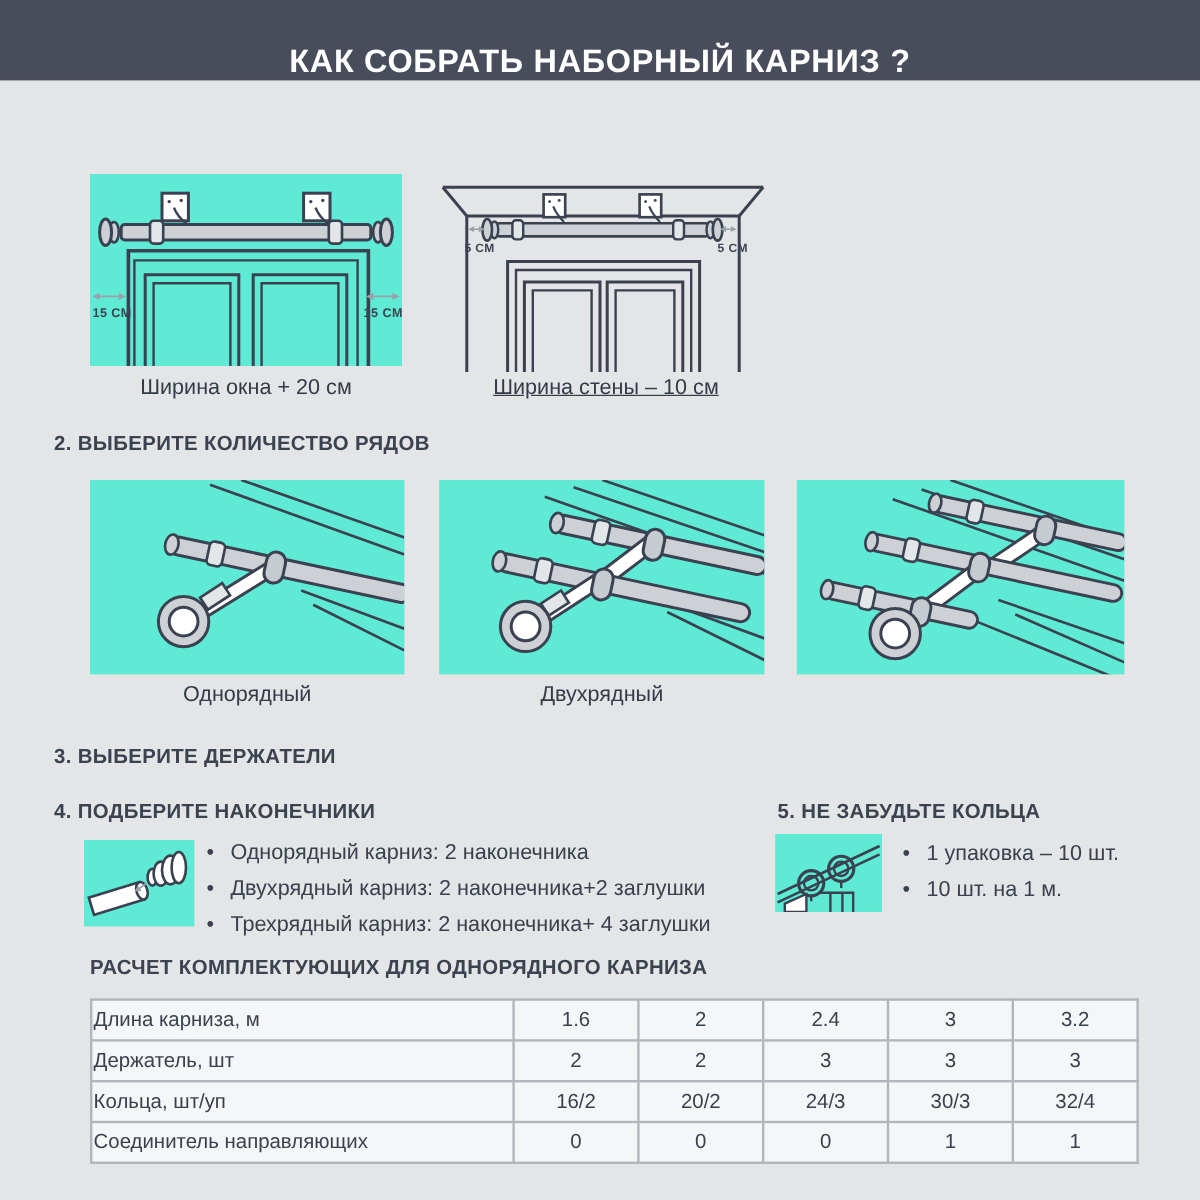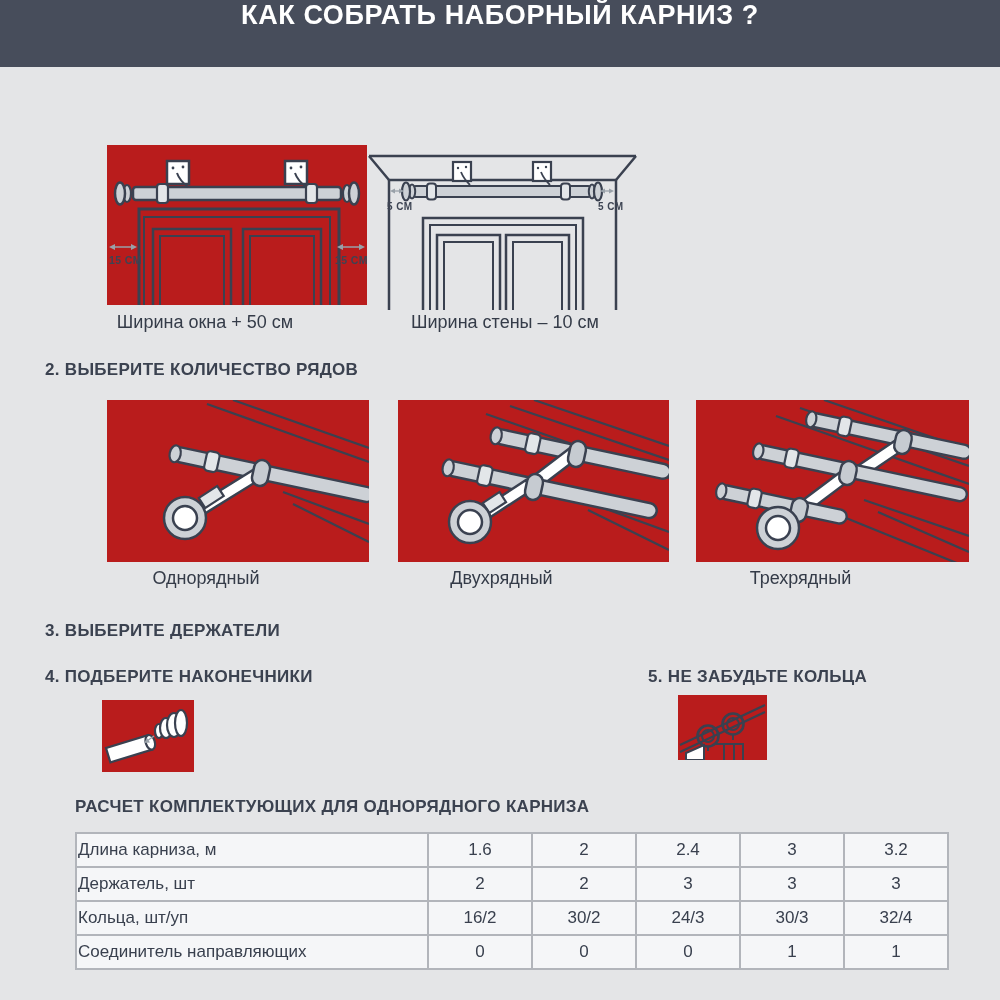--- a/index.html
+++ b/index.html
@@ -1,25 +1,25 @@
 <!DOCTYPE html>
 <html><head>
 <meta charset="utf-8">
 <style>
   html,body { margin:0; padding:0; }
   body { font-family:"Liberation Sans", sans-serif; background:#e4e5e7; }
   .page { position:relative; width:1000px; height:1000px; background:#e4e5e7; overflow:hidden; }
 
   .header { position:absolute; top:0; left:0; width:1000px; height:67px; background:#474d5b;
-            display:flex; align-items:flex-start; justify-content:center; }
+            display:flex; align-items:flex-end; justify-content:center; }
   .header h1 { margin:0; color:#ffffff; font-size:27px; font-weight:bold; letter-spacing:0.6px; }
 
   .step-heading { position:absolute; font-size:17px; font-weight:bold; color:#3b4250; letter-spacing:0.3px; }
 
-  .panel { position:absolute; background:#b91c1c; overflow:hidden;margin-left:32px; }
+  .panel { position:absolute; background:#5eead4; overflow:hidden; }
   .figure-svg { position:absolute; overflow:hidden; }
   .caption { position:absolute; text-align:center; font-size:18px; color:#343b48; }
 
   .measure-label { font:bold 10.5px "Liberation Sans", sans-serif; fill:#3d4453; letter-spacing:0.4px; }
   .measure-label-sm { font:bold 10px "Liberation Sans", sans-serif; fill:#3d4453; letter-spacing:0.4px; }
 
   .bullets { position:absolute; margin:0; padding:0; list-style:none; }
   .bullets li { position:relative; padding-left:24px; margin-bottom:6px; font-size:18px; line-height:24px; color:#39404e; }
   .bullets li::before { content:"•"; position:absolute; left:4px; top:0; color:#39404e; }
 
@@ -84,21 +84,21 @@
       </g>
       <text class="measure-label" x="2" y="119">15 СМ</text>
       <g stroke="#99a1a9" stroke-width="1.5">
         <line x1="234" y1="102" x2="254" y2="102"></line>
         <path d="M230,102 L236,99 L236,105 Z" fill="#99a1a9" stroke="none"></path>
         <path d="M258,102 L252,99 L252,105 Z" fill="#99a1a9" stroke="none"></path>
       </g>
       <text class="measure-label" x="228" y="119">15 СМ</text>
     </svg>
   </div>
-  <div class="caption" style="left:75px; top:312px; width:260px;">Ширина окна + 50 см</div>
+  <div class="caption" style="left:75px; top:312px; width:260px;">Ширина окна + 20 см</div>
 
   <div class="figure-svg" style="left:365px; top:140px; width:275px; height:170px;">
     <svg width="275" height="170" viewBox="0 0 275 170">
 
       <path class="ink" stroke-width="2.5" d="M4,16 H271"></path>
       <path class="ink" stroke-width="2.5" d="M4,16 L24,40 M271,16 L251,40"></path>
       <path class="ink" stroke-width="2.5" d="M24,170 V40 H251 V170"></path>
 
       <path class="ink" stroke-width="2.5" d="M58,170 V78 H218 V170"></path>
       <path class="ink" stroke-width="2" d="M65,170 V85 H211 V170"></path>
@@ -135,21 +135,21 @@
       </g>
       <text class="measure-label-sm" x="22" y="70">5 СМ</text>
       <g stroke="#99a1a9" stroke-width="1.3">
         <line x1="238" y1="51" x2="246" y2="51"></line>
         <path d="M235,51 L240,48.6 L240,53.4 Z" fill="#99a1a9" stroke="none"></path>
         <path d="M249,51 L244,48.6 L244,53.4 Z" fill="#99a1a9" stroke="none"></path>
       </g>
       <text class="measure-label-sm" x="233" y="70">5 СМ</text>
     </svg>
   </div>
-  <div class="caption" style="left:370px; top:312px; width:270px;">Ширина стены – 10 см</div>
+  <div class="caption" style="left:370px; top:312px; width:270px;text-decoration:underline;">Ширина стены – 10 см</div>
 
   <div class="step-heading" style="left:45px; top:360px;text-align:center;">2. ВЫБЕРИТЕ КОЛИЧЕСТВО РЯДОВ</div>
 
   <div class="panel" style="left:75px; top:400px; width:262px; height:162px;">
     <svg width="262" height="162" viewBox="0 0 262 162">
       <path class="ink" stroke-width="2.2" d="M100,4 L262,62 M126,0 L262,48"></path>
       <path class="ink" stroke-width="2.2" d="M176,92 L262,124 M186,104 L262,142"></path>
       <g transform="translate(58,44) rotate(12)">
         <rect x="10" y="0" width="205" height="15" rx="7.5" fill="#cdd1d6" stroke="#3a4150" stroke-width="2.5"></rect>
         <ellipse cx="12" cy="7.5" rx="5.5" ry="8.5" fill="#cdd1d6" stroke="#3a4150" stroke-width="2.2"></ellipse>
@@ -226,21 +226,20 @@
         <ellipse cx="12" cy="7" rx="5" ry="8" fill="#cdd1d6" stroke="#3a4150" stroke-width="2.2"></ellipse>
         <rect x="40" y="-2.5" width="12" height="19" rx="4" fill="#e3e6e9" stroke="#3a4150" stroke-width="2.2"></rect>
       </g>
       <g transform="translate(103,110) rotate(12)">
         <rect x="-8" y="-12" width="16" height="24" rx="8" fill="#c6cbd1" stroke="#3a4150" stroke-width="2.4"></rect>
       </g>
       <circle cx="82" cy="128" r="21" fill="#cdd1d6" stroke="#3a4150" stroke-width="2.5"></circle>
       <circle cx="82" cy="128" r="12" fill="#ffffff" stroke="#3a4150" stroke-width="2.5"></circle>
     </svg>
   </div>
-  <div class="caption" style="left:664px; top:568px; width:273px;">Трехрядный</div>
 
   <div class="step-heading" style="left:45px; top:621px;">3. ВЫБЕРИТЕ ДЕРЖАТЕЛИ</div>
 
   <div class="step-heading" style="left:45px; top:667px;">4. ПОДБЕРИТЕ НАКОНЕЧНИКИ</div>
 
   <div class="panel" style="left:70px; top:700px; width:92px; height:72px;">
     <svg width="92" height="72" viewBox="0 0 92 72">
       <g transform="translate(4,48) rotate(-17)">
         <rect x="0" y="0" width="44" height="15" fill="#ffffff" stroke="#3a4150" stroke-width="2.2"></rect>
         <ellipse cx="44" cy="7.5" rx="4.5" ry="7.5" fill="#ffffff" stroke="#3a4150" stroke-width="2.2"></ellipse>
@@ -251,36 +250,45 @@
         <ellipse cx="72" cy="25" rx="7" ry="12" fill="#ffffff" stroke="#3a4150" stroke-width="2.2"></ellipse>
         <ellipse cx="79" cy="23" rx="6" ry="13" fill="#ffffff" stroke="#3a4150" stroke-width="2.2"></ellipse>
       </g>
       <g stroke="#99a1a9" stroke-width="1.5">
         <line x1="52" y1="36" x2="45" y2="41"></line>
         <path d="M42,43 L48,42.5 L45,38 Z" fill="#99a1a9" stroke="none"></path>
       </g>
     </svg>
   </div>
 
+  <ul class="bullets" style="left:168px; top:698px; width:470px;">
+    <li>Однорядный карниз: 2 наконечника</li>
+    <li>Двухрядный карниз: 2 наконечника+2 заглушки</li>
+    <li>Трехрядный карниз: 2 наконечника+ 4 заглушки</li>
+  </ul>
 
   <div class="step-heading" style="left:648px; top:667px;">5. НЕ ЗАБУДЬТЕ КОЛЬЦА</div>
 
   <div class="panel" style="left:646px; top:695px; width:89px; height:65px;">
     <svg width="89" height="65" viewBox="0 0 89 65">
       <path class="ink" stroke-width="2.2" d="M2,50 L87,10 M2,57 L87,17"></path>
       <path d="M8,58 L26,50 L26,65 L8,65 Z" fill="#ffffff" stroke="#3a4150" stroke-width="2"></path>
       <path class="ink" stroke-width="2" d="M37,49 H65 V65 M46,49 V65 M56,48 V65"></path>
       <circle cx="30" cy="41" r="10.5" fill="none" stroke="#3a4150" stroke-width="2.6"></circle>
       <circle cx="30" cy="41" r="6" fill="none" stroke="#3a4150" stroke-width="2"></circle>
       <circle cx="55" cy="29" r="10.5" fill="none" stroke="#3a4150" stroke-width="2.6"></circle>
       <circle cx="55" cy="29" r="6" fill="none" stroke="#3a4150" stroke-width="2"></circle>
       <path class="ink" stroke-width="2" d="M30,51 V56 M55,39 V45"></path>
     </svg>
   </div>
 
+  <ul class="bullets" style="left:748px; top:699px; width:240px;">
+    <li>1 упаковка – 10 шт.</li>
+    <li>10 шт. на 1 м.</li>
+  </ul>
 
   <div class="table-title">РАСЧЕТ КОМПЛЕКТУЮЩИХ ДЛЯ ОДНОРЯДНОГО КАРНИЗА</div>
 
   <table class="components">
     <tbody>
       <tr>
         <td class="lbl">Длина карниза, м</td>
         <td class="val">1.6</td>
         <td class="val">2</td>
         <td class="val">2.4</td>
@@ -291,21 +299,21 @@
         <td class="lbl">Держатель, шт</td>
         <td class="val">2</td>
         <td class="val">2</td>
         <td class="val">3</td>
         <td class="val">3</td>
         <td class="val">3</td>
       </tr>
       <tr>
         <td class="lbl">Кольца, шт/уп</td>
         <td class="val">16/2</td>
-        <td class="val">30/2</td>
+        <td class="val">20/2</td>
         <td class="val">24/3</td>
         <td class="val">30/3</td>
         <td class="val">32/4</td>
       </tr>
       <tr>
         <td class="lbl">Соединитель направляющих</td>
         <td class="val">0</td>
         <td class="val">0</td>
         <td class="val">0</td>
         <td class="val">1</td>

